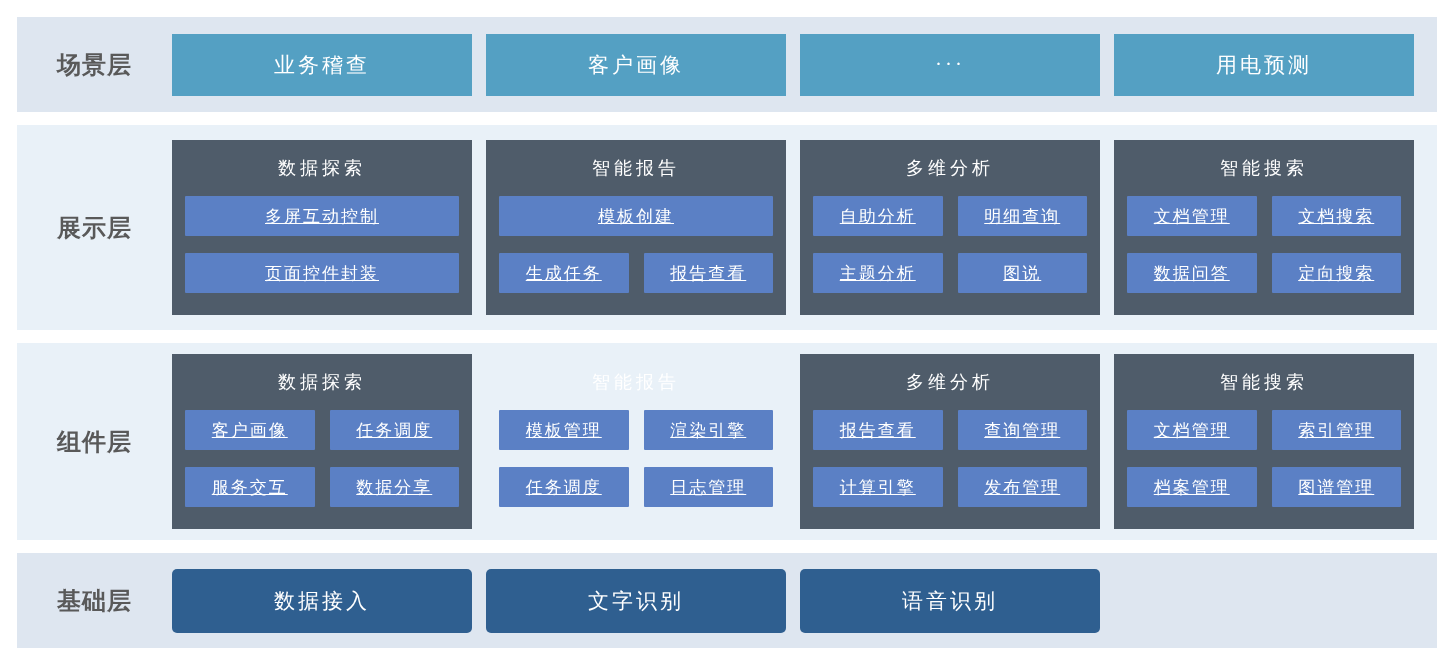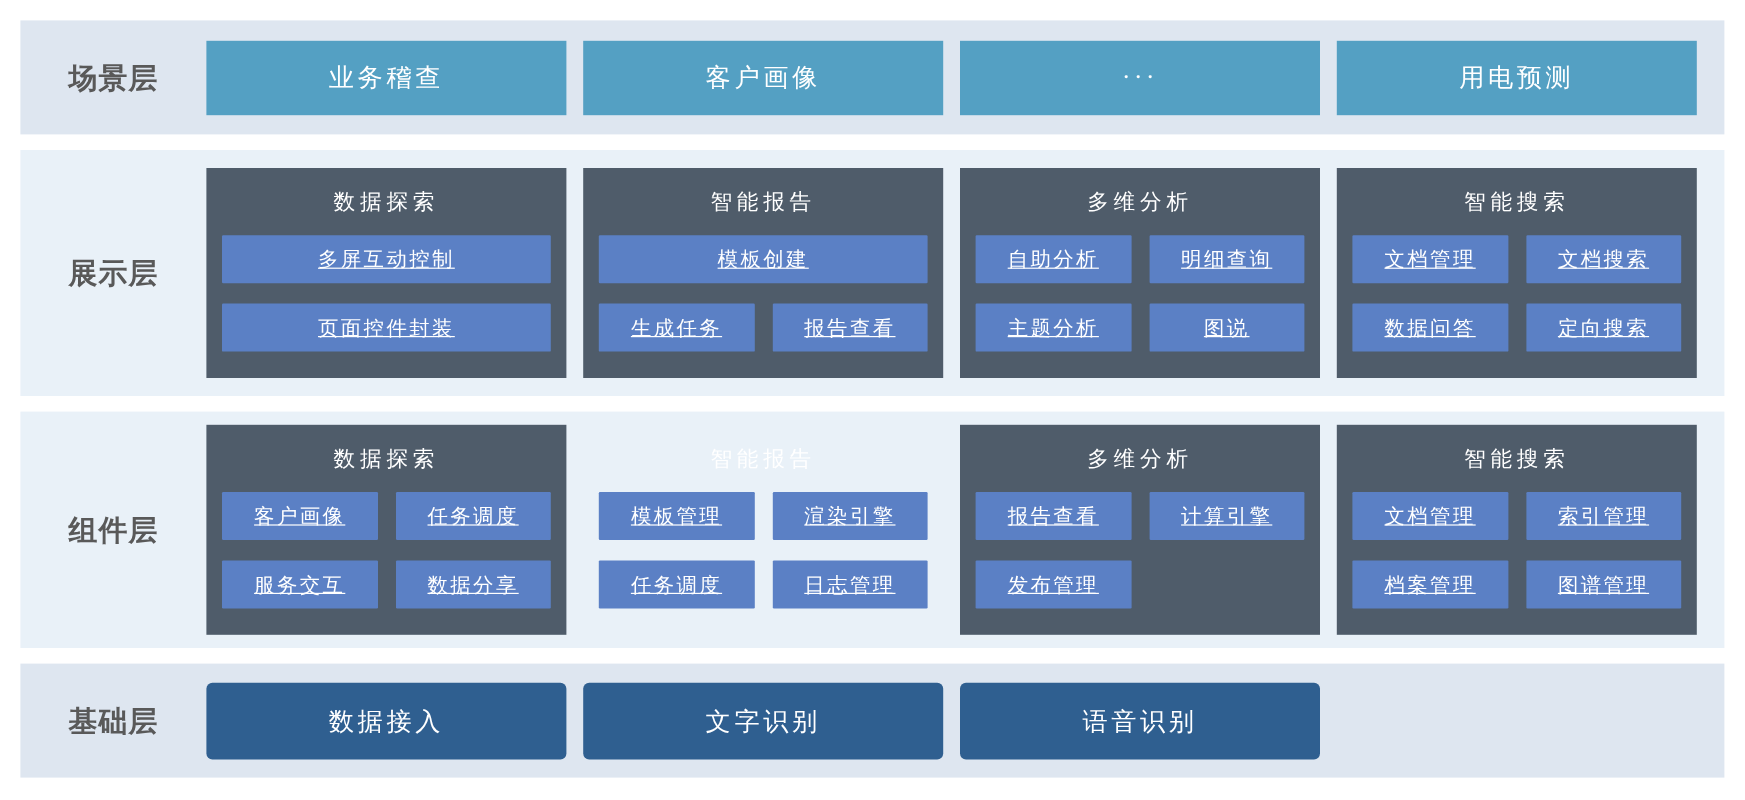--- a/index.html
+++ b/index.html
@@ -171,20 +171,21 @@
             <div class="g-item">模板管理</div>
             <div class="g-item">渲染引擎</div>
             <div class="g-item">任务调度</div>
             <div class="g-item">日志管理</div>
           </div>
         </div>
         <div class="col group-box">
           <div class="group-title">多维分析</div>
           <div class="group-grid">
             <div class="g-item">报告查看</div>
+            <div class="g-item">查询管理</div>
             <div class="g-item">计算引擎</div>
             <div class="g-item">发布管理</div>
           </div>
         </div>
         <div class="col group-box">
           <div class="group-title">智能搜索</div>
           <div class="group-grid">
             <div class="g-item">文档管理</div>
             <div class="g-item">索引管理</div>
             <div class="g-item">档案管理</div>

